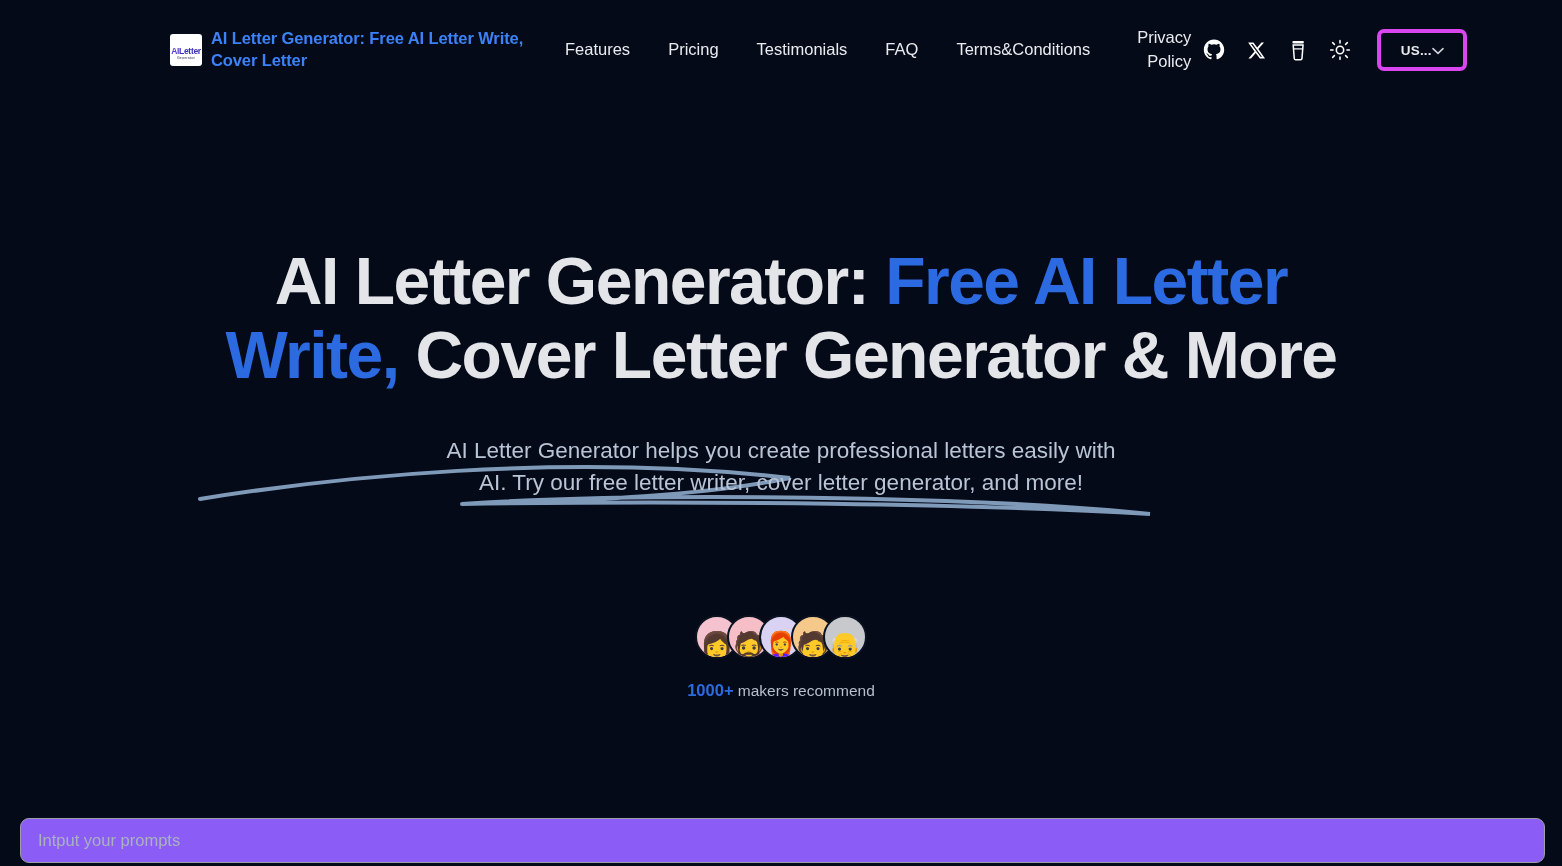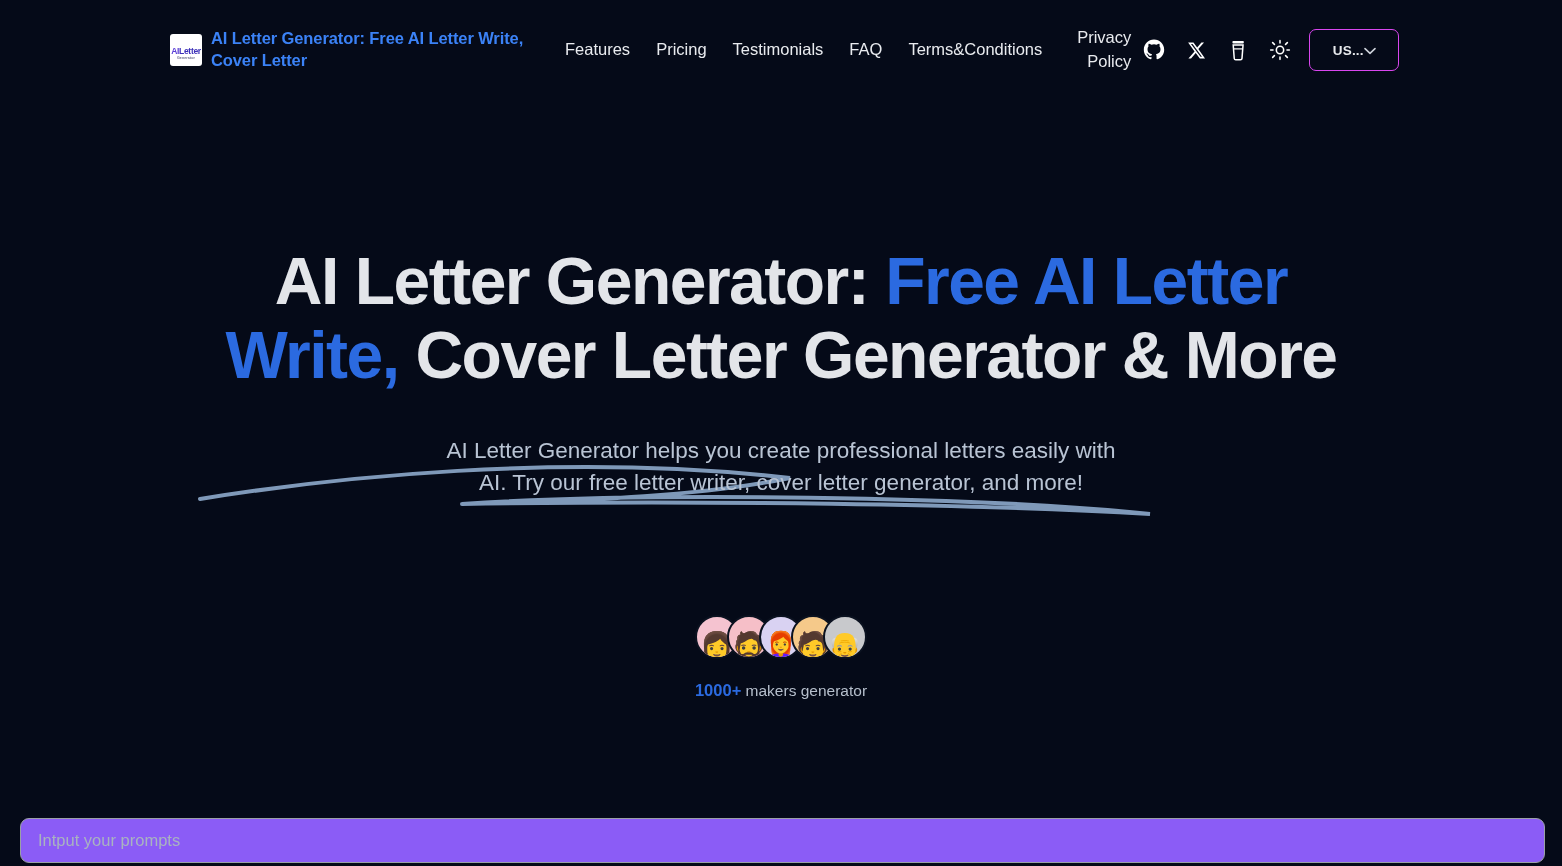--- a/index.html
+++ b/index.html
@@ -67,21 +67,21 @@
     font-size: 16.5px;
     font-weight: 700;
     line-height: 1.32;
     color: #3b82f6;
     letter-spacing: -0.1px;
   }
 
   .main-nav {
     display: flex;
     align-items: center;
-    gap: 0;
+    gap: 12px;
     margin-left: 10px;
   }
 
   .nav-link {
     font-size: 16.5px;
     color: #e9ebef;
     padding: 0 13px;
     white-space: nowrap;
     cursor: pointer;
     line-height: 1.45;
@@ -104,24 +104,24 @@
     height: 42px;
     display: flex;
     align-items: center;
     justify-content: center;
     cursor: pointer;
     color: #ffffff;
   }
   .icon-btn svg { display: block; }
 
   .lang-select {
-    margin-left: 8px;
+    margin-left: 16px;
     width: 90px;
     height: 42px;
-    border: 1px solid #d946ef;
+    border: 4px solid #d946ef;
     border-radius: 7px;
     background: transparent;
     display: flex;
     align-items: center;
     justify-content: center;
     cursor: pointer;
   }
   .lang-select .lang-label {
     font-size: 13.5px;
     font-weight: 700;
@@ -329,20 +329,20 @@
       <div class="avatar" style="background:#d9d2f2">
           <span>👩‍🦰</span>
         </div>
       <div class="avatar" style="background:#f5c98a">
           <span>🧑</span>
         </div>
       <div class="avatar" style="background:#c8c9cc">
           <span>👴</span>
         </div>
     </div>
-    <div class="makers-line"><span class="count">1000+</span><span> makers generator</span></div>
+    <div class="makers-line"><span class="count">1000+</span><span> makers recommend</span></div>
   </div>
 
 </section>
 
 <div class="prompt-bar">
   <input class="prompt-input" type="text" placeholder="Intput your prompts" style="">
 </div>
 
 </body></html>

